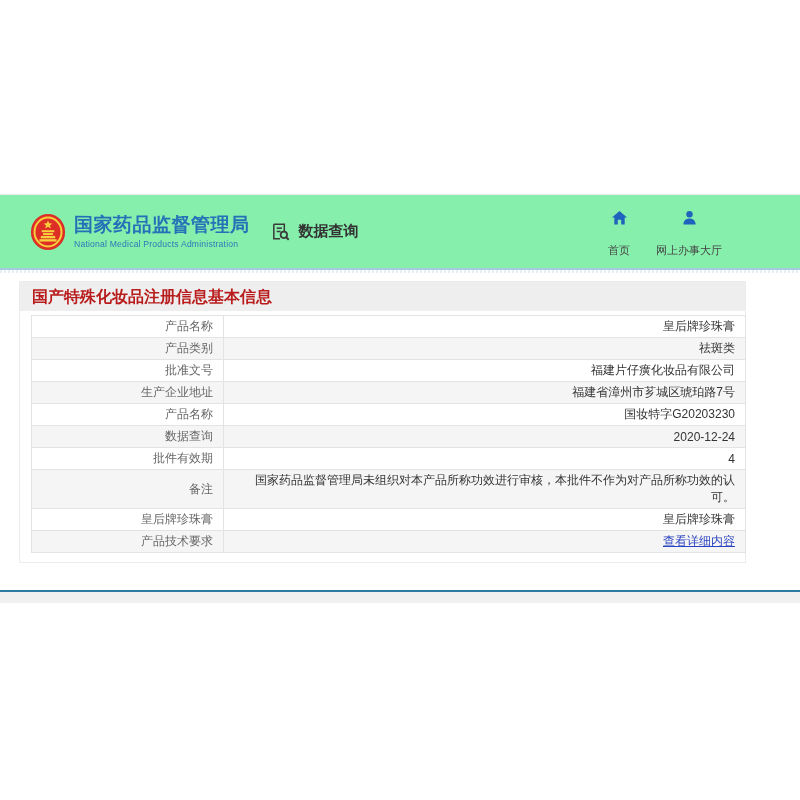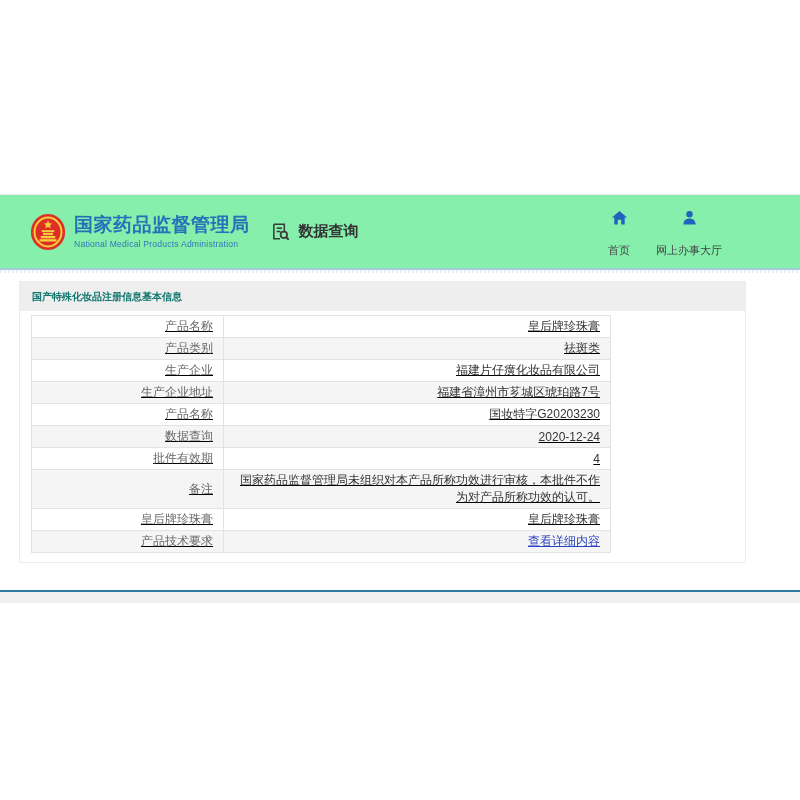--- a/index.html
+++ b/index.html
@@ -26,24 +26,24 @@
   .hnav-label { font-size:11px; color:#444; margin-top:4px; white-space:nowrap; }
 
   
   .divider-top { position:absolute; left:0; top:268px; width:800px; height:2px; background:#a7cadf; }
   .divider-top-dots { position:absolute; left:0; top:270px; width:800px; height:3px;
     background:repeating-linear-gradient(90deg,#e3eef5 0 2px,#ffffff 2px 4px); }
 
   
   .panel { position:absolute; left:19px; top:281px; width:727px; background:#fff; border:1px solid #ececec; }
   .panel-title {
-    height:29px; line-height:29px; background:#eeeeee; color:#0f766e;
-    font-size:10px; font-weight:bold; padding-left:12px;
+    height:29px; line-height:29px; background:#eeeeee; color:#b91c1c;
+    font-size:16px; font-weight:bold; padding-left:12px;
   }
-  table.info { width:580px; margin:4px 11px 9px 11px; border-collapse:collapse; table-layout:fixed;text-decoration:underline; }
+  table.info { width:715px; margin:4px 11px 9px 11px; border-collapse:collapse; table-layout:fixed; }
   table.info tr:nth-child(even) { background:#f5f5f5; }
   table.info th, table.info td { border:1px solid #e3e3e3; font-size:12px; height:20px; padding:2px 10px; }
   table.info th { width:192px; text-align:right; color:#666; font-weight:normal; white-space:nowrap; }
   table.info td { text-align:right; color:#333; }
   a.detail-link { color:#2a43c0; text-decoration:underline;margin-left:32px; }
 
   
   .footer-line { position:absolute; left:0; top:590px; width:800px; height:2px; background:#2e7aa3; }
   .footer-band { position:absolute; left:0; top:592px; width:800px; height:11px; background:#f0f0f0; }
 </style>
@@ -107,21 +107,21 @@
       <tbody>
           <tr>
             <th>产品名称</th>
             <td><span>皇后牌珍珠膏</span></td>
           </tr>
           <tr>
             <th>产品类别</th>
             <td><span>祛斑类</span></td>
           </tr>
           <tr>
-            <th>生产企业</th>
+            <th>批准文号</th>
             <td><span>福建片仔癀化妆品有限公司</span></td>
           </tr>
           <tr>
             <th>生产企业地址</th>
             <td><span>福建省漳州市芗城区琥珀路7号</span></td>
           </tr>
           <tr>
             <th>产品名称</th>
             <td><span>国妆特字G20203230</span></td>
           </tr>

